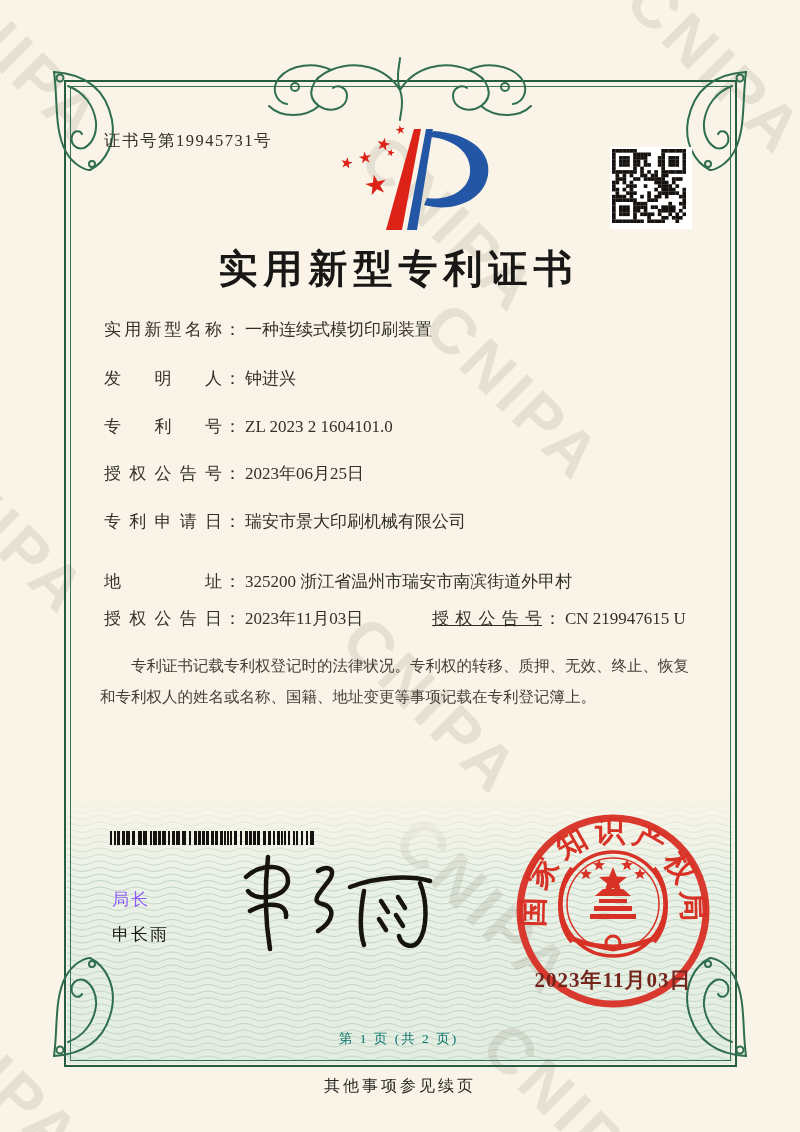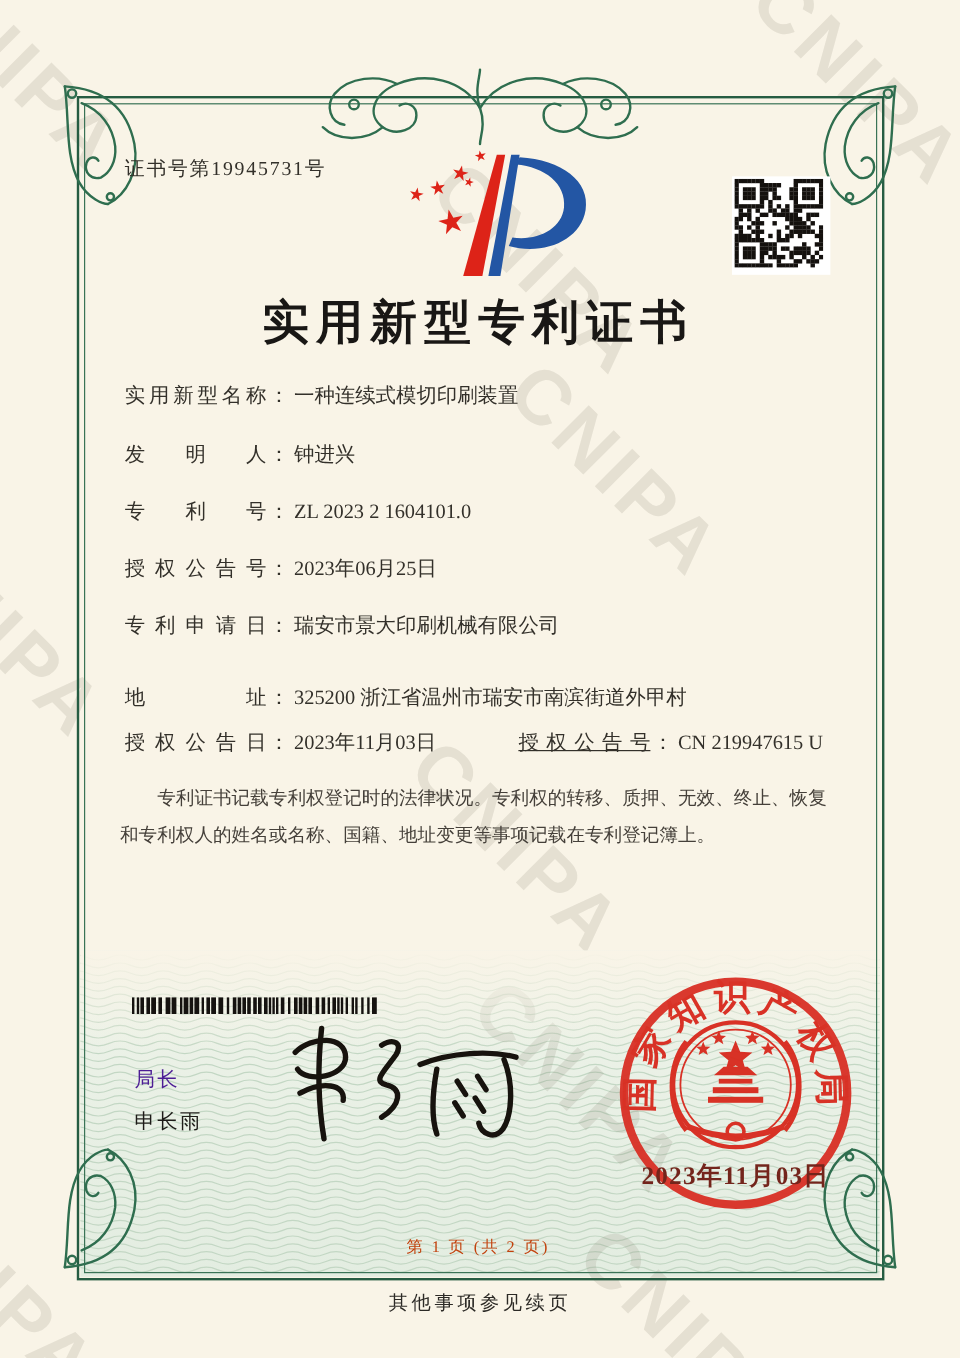--- a/index.html
+++ b/index.html
@@ -36,34 +36,34 @@
   .frow{position:absolute;left:104px;font-size:17px;color:#33302a;z-index:5;white-space:nowrap;}
   .flabel{display:inline-block;width:118px;text-align:justify;text-align-last:justify;vertical-align:top;}
   .fcolon{display:inline-block;margin:0 4px 0 2px;}
   .fgroup2{position:absolute;left:328px;top:0;}
   .fgroup2 .flabel{width:110px;text-decoration:underline;}
   
   #paragraphs{left:100px;top:650px;width:598px;z-index:5;}
   #paragraphs p{margin:0 0 6px 0;font-size:15.5px;line-height:2.0;text-indent:2em;color:#45403a;}
   
   #barcode{left:110px;top:831px;width:206px;height:14px;z-index:5;}
-  #commissioner-title{left:112px;top:888px;font-size:17px;font-family:"Liberation Sans","DejaVu Sans",sans-serif;letter-spacing:2px;color:#4c1d95;z-index:5;}
+  #commissioner-title{left:112px;top:888px;font-size:17px;font-family:"Liberation Sans","DejaVu Sans",sans-serif;letter-spacing:2px;color:#8b5cf6;z-index:5;}
   #commissioner-name{left:112px;top:923px;font-size:17px;font-family:"Liberation Sans","DejaVu Sans",sans-serif;letter-spacing:2px;color:#1d1b18;z-index:5;}
   #signature{left:216px;top:843px;width:232px;height:122px;z-index:5;}
   #signature path{stroke:#17130e;stroke-width:4.5;fill:none;stroke-linecap:round;stroke-linejoin:round;}
   
   #seal{left:506px;top:804px;width:214px;height:214px;z-index:6;opacity:.95;}
   #seal .ring{stroke:#d93025;stroke-width:7;fill:none;}
   #seal .em{stroke:#d8281c;fill:none;}
   #seal .emf{fill:#d8281c;stroke:none;}
   #seal text{fill:#d8281c;font-weight:700;font-family:"Liberation Serif","DejaVu Serif",serif;}
   #seal .seal-date{fill:#6e1b12;font-size:21px;letter-spacing:1px;}
   #seal .ring-text{font-size:30px;letter-spacing:6px;}
   
-  #page-footer{left:64px;top:1030px;width:669px;text-align:center;font-size:13.5px;color:#c2410c;z-index:5;letter-spacing:2px;}
+  #page-footer{left:64px;top:1030px;width:669px;text-align:center;font-size:13.5px;color:#0f766e;z-index:5;letter-spacing:2px;}
   #continuation{left:0;top:1076px;width:800px;text-align:center;font-size:16px;letter-spacing:3px;color:#2c2a26;z-index:5;}
 </style>
 </head>
 <body>
 
 <div class="abs" id="band">
   <svg id="wave-svg" width="666" height="272">
       <path d="M-12 6 q9 -4 18 0 q9 4 18 0 q9 -4 18 0 q9 4 18 0 q9 -4 18 0 q9 4 18 0 q9 -4 18 0 q9 4 18 0 q9 -4 18 0 q9 4 18 0 q9 -4 18 0 q9 4 18 0 q9 -4 18 0 q9 4 18 0 q9 -4 18 0 q9 4 18 0 q9 -4 18 0 q9 4 18 0 q9 -4 18 0 q9 4 18 0 q9 -4 18 0 q9 4 18 0 q9 -4 18 0 q9 4 18 0 q9 -4 18 0 q9 4 18 0 q9 -4 18 0 q9 4 18 0 q9 -4 18 0 q9 4 18 0 q9 -4 18 0 q9 4 18 0 q9 -4 18 0 q9 4 18 0 q9 -4 18 0 q9 4 18 0 q9 -4 18 0 q9 4 18 0 q9 -4 18 0 q9 4 18 0"></path>
       <path d="M-12 12.5 q9 -4 18 0 q9 4 18 0 q9 -4 18 0 q9 4 18 0 q9 -4 18 0 q9 4 18 0 q9 -4 18 0 q9 4 18 0 q9 -4 18 0 q9 4 18 0 q9 -4 18 0 q9 4 18 0 q9 -4 18 0 q9 4 18 0 q9 -4 18 0 q9 4 18 0 q9 -4 18 0 q9 4 18 0 q9 -4 18 0 q9 4 18 0 q9 -4 18 0 q9 4 18 0 q9 -4 18 0 q9 4 18 0 q9 -4 18 0 q9 4 18 0 q9 -4 18 0 q9 4 18 0 q9 -4 18 0 q9 4 18 0 q9 -4 18 0 q9 4 18 0 q9 -4 18 0 q9 4 18 0 q9 -4 18 0 q9 4 18 0 q9 -4 18 0 q9 4 18 0 q9 -4 18 0 q9 4 18 0"></path>
       <path d="M-12 19 q9 -4 18 0 q9 4 18 0 q9 -4 18 0 q9 4 18 0 q9 -4 18 0 q9 4 18 0 q9 -4 18 0 q9 4 18 0 q9 -4 18 0 q9 4 18 0 q9 -4 18 0 q9 4 18 0 q9 -4 18 0 q9 4 18 0 q9 -4 18 0 q9 4 18 0 q9 -4 18 0 q9 4 18 0 q9 -4 18 0 q9 4 18 0 q9 -4 18 0 q9 4 18 0 q9 -4 18 0 q9 4 18 0 q9 -4 18 0 q9 4 18 0 q9 -4 18 0 q9 4 18 0 q9 -4 18 0 q9 4 18 0 q9 -4 18 0 q9 4 18 0 q9 -4 18 0 q9 4 18 0 q9 -4 18 0 q9 4 18 0 q9 -4 18 0 q9 4 18 0 q9 -4 18 0 q9 4 18 0"></path>

